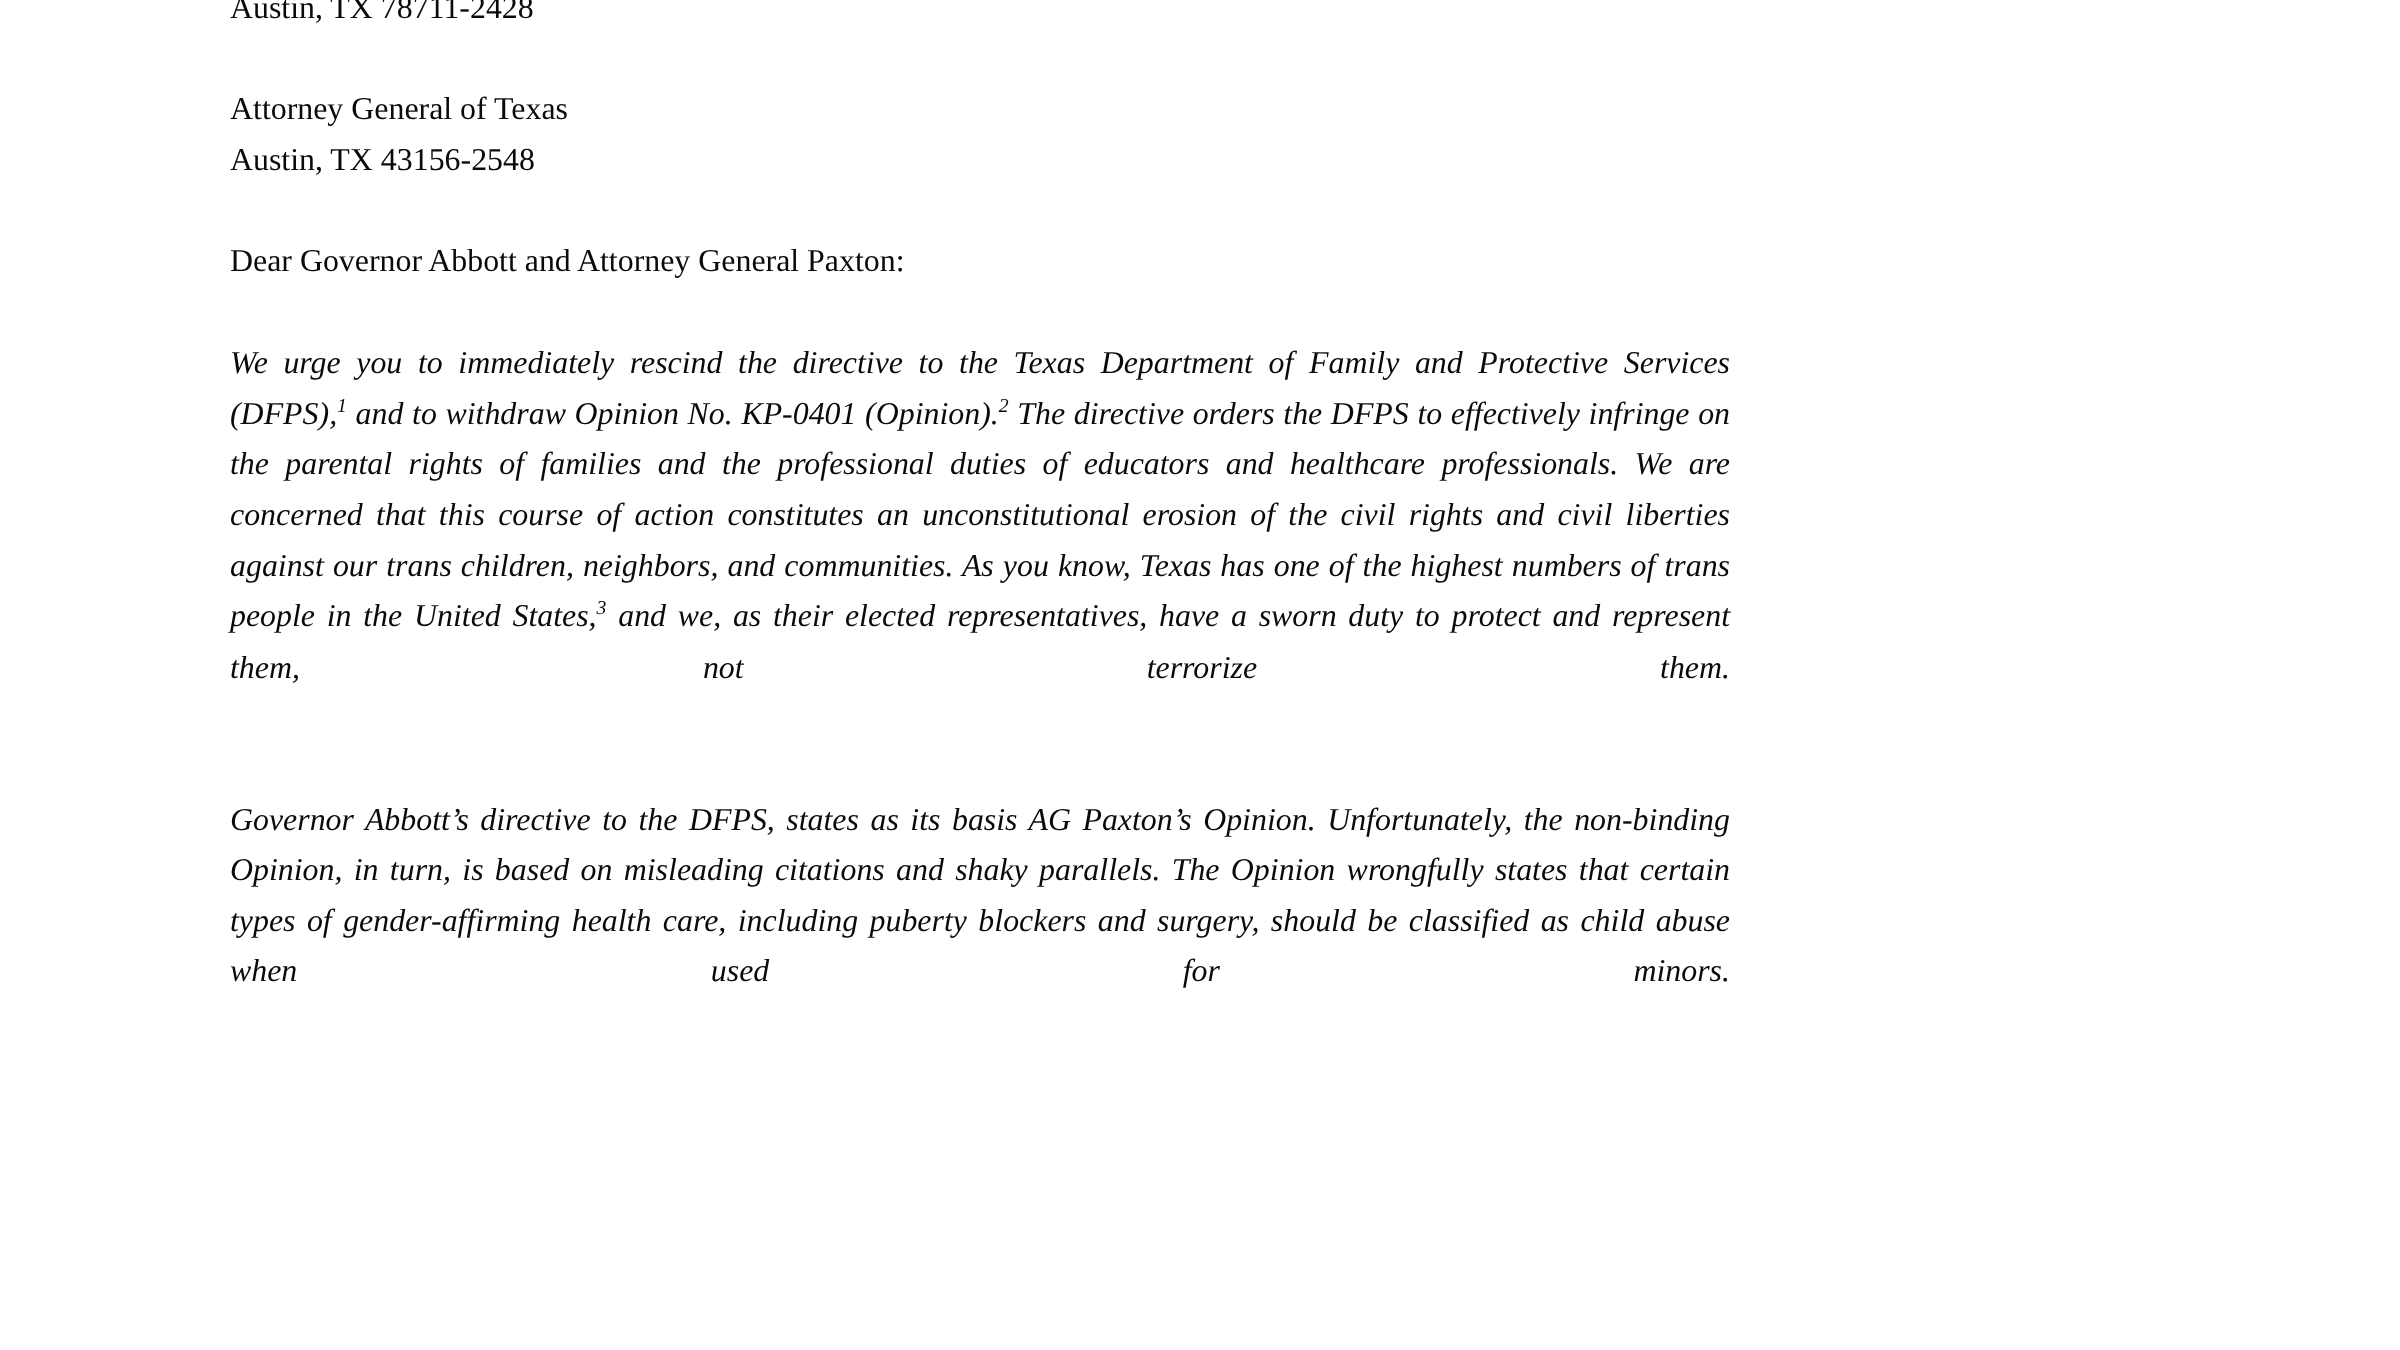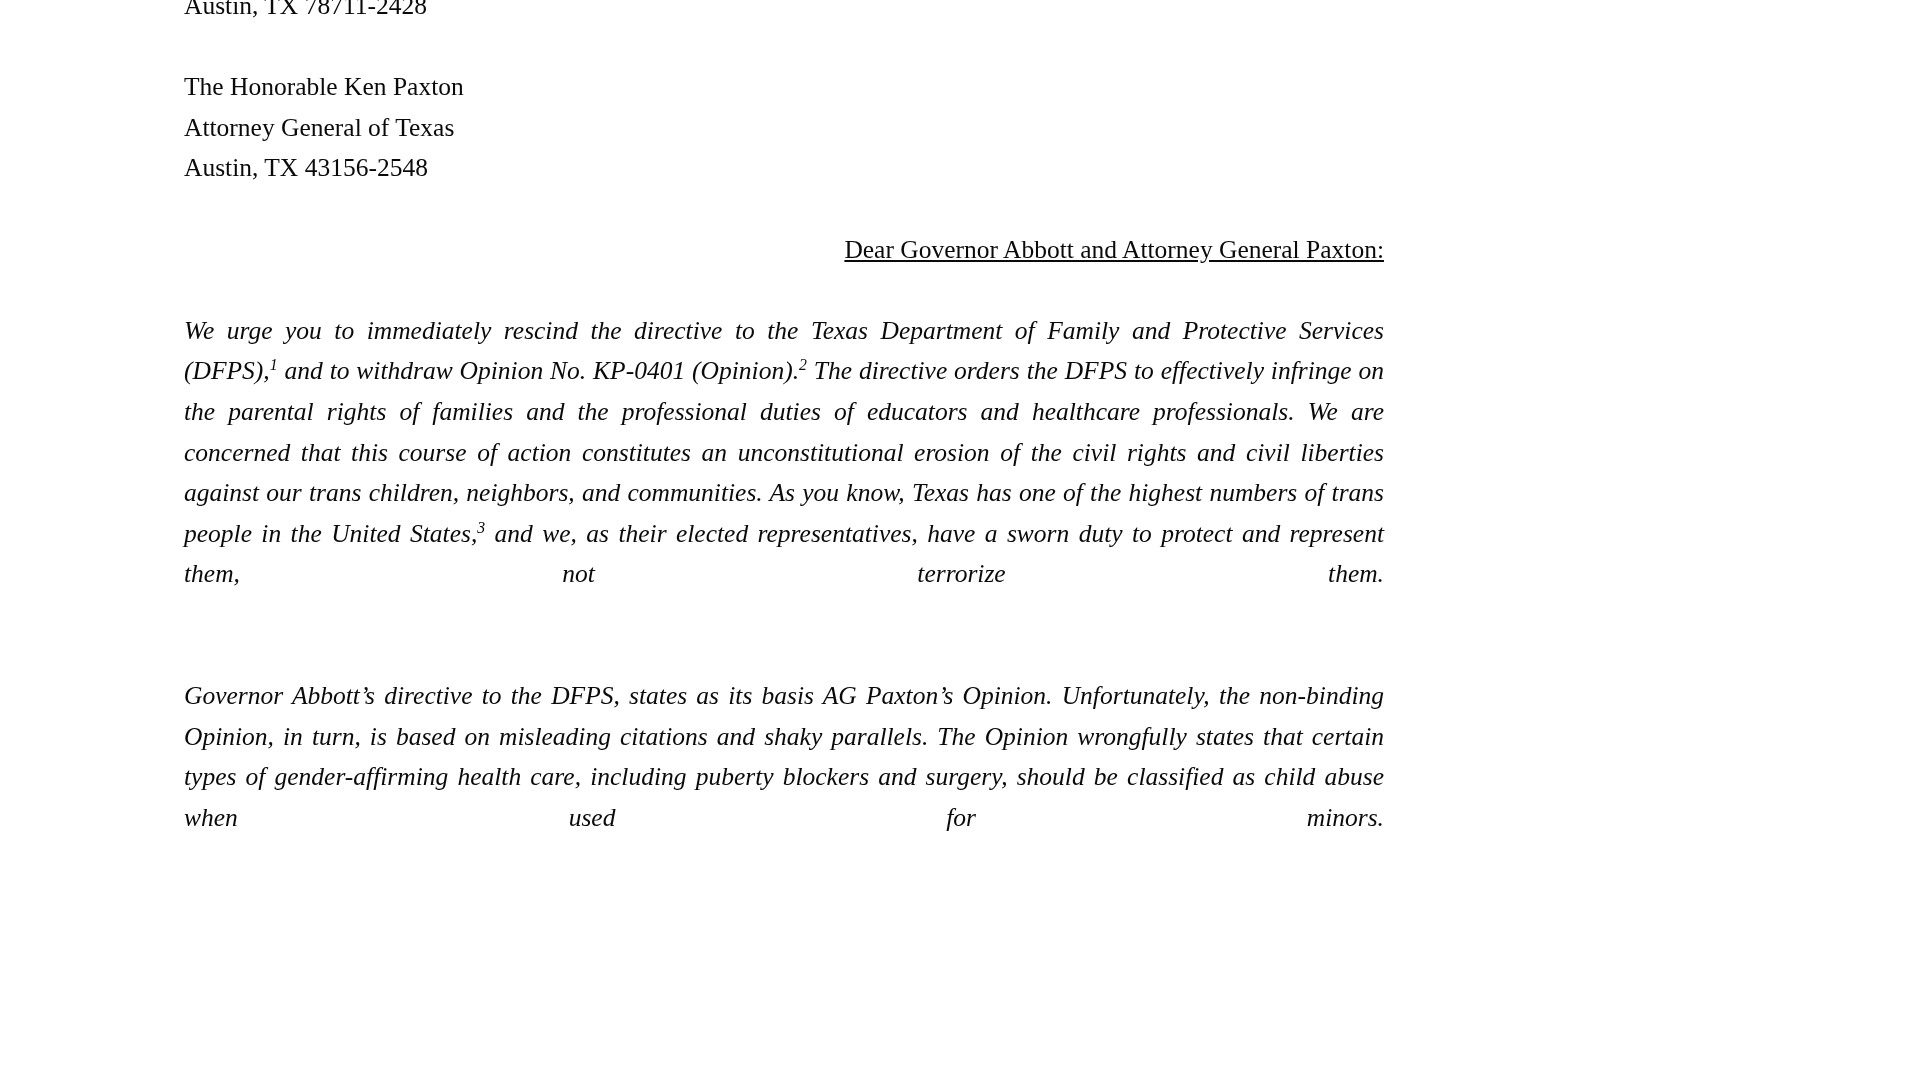--- a/index.html
+++ b/index.html
@@ -36,23 +36,22 @@
   .addr-line {
     white-space: pre;
     text-align: left;
   }
 
   .blank-line {
     height: 40.6px;
   }
 
   .salutation {
-    text-align: right;
+    text-align: left;
     white-space: pre;
-    text-decoration: underline;
   }
 
   .para {
     text-align: justify;
     text-justify: inter-word;
     margin: 0;
     font-style: italic;
   }
   
   .para:after {
@@ -70,21 +69,20 @@
 </head>
 <body>
 
 <div class="page">
   <div class="text-column">
 
     <div class="addr-line">Austin, TX 78711-2428</div>
 
     <div class="blank-line"></div>
 
-    <div class="addr-line">The Honorable Ken Paxton</div>
     <div class="addr-line">Attorney General of Texas</div>
     <div class="addr-line">Austin, TX 43156-2548</div>
 
     <div class="blank-line"></div>
 
     <div class="salutation">Dear Governor Abbott and Attorney General Paxton:</div>
 
     <div class="blank-line"></div>
 
     <p class="para"><span>We urge you to immediately rescind the directive to the Texas Department of Family and Protective Services (DFPS),</span><sup>1</sup><span> and to withdraw Opinion No. KP-0401 (Opinion).</span><sup>2</sup><span> The directive orders the DFPS to effectively infringe on the parental rights of families and the professional duties of educators and healthcare professionals. We are concerned that this course of action constitutes an unconstitutional erosion of the civil rights and civil liberties against our trans children, neighbors, and communities. As you know, Texas has one of the highest numbers of trans people in the United States,</span><sup>3</sup><span> and we, as their elected representatives, have a sworn duty to protect and represent them, not terrorize them.</span></p>

